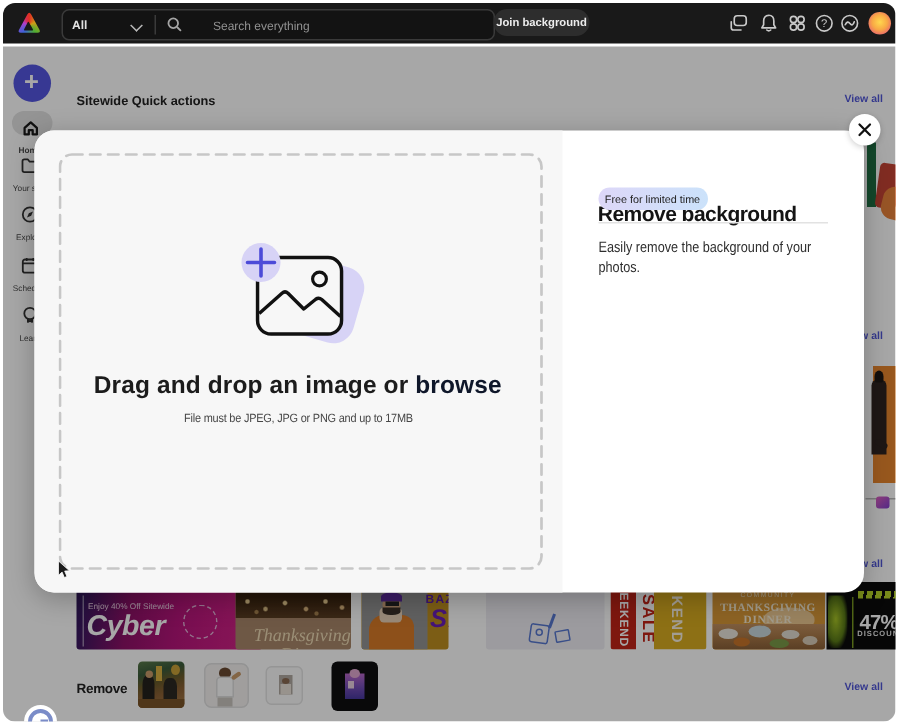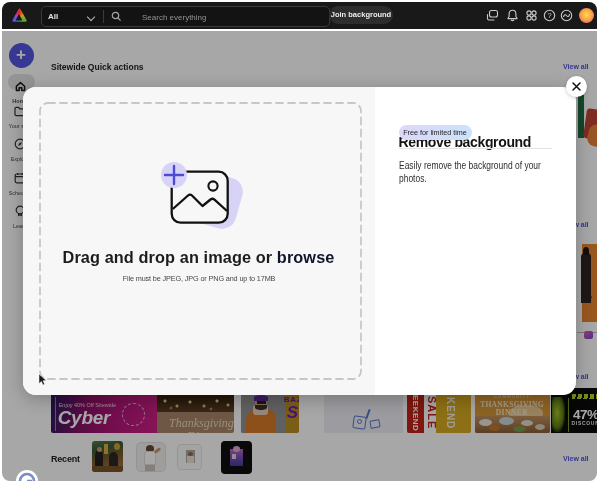--- a/index.html
+++ b/index.html
@@ -194,21 +194,21 @@
 
       <div class="card" style="left:549px; top:9px; width:47px; height:45px; background:#0c0c0c; border-radius:0;">
         <div class="abs" style="left:21px; top:5.5px; width:26px; height:5px; background:repeating-linear-gradient(100deg,#b8d428 0 4px, #0c0c0c 4px 6px);"></div>
         <div class="abs" style="left:1px; top:9px; width:13px; height:35px; background:radial-gradient(ellipse at 40% 45%, #a8c428 0%, #5a7a18 55%, transparent 78%);"></div>
         <div class="abs" style="left:16.5px; top:10px; width:1px; height:34px; background:#7a9a20;"></div>
         <div class="abs" style="left:22px; top:18.5px; font-size:13.5px; font-weight:bold; color:#fff; letter-spacing:-0.5px;">47%</div>
         <div class="abs" style="left:20.5px; top:31.5px; font-size:5px; font-weight:bold; color:#e8e8e8; letter-spacing:0.7px;">DISCOUNT</div>
       </div>
     </div>
     <div class="recent">
-      <div class="rl">Recent</div>
+      <div class="rl">Remove</div>
       <div class="viewall" style="left:561px; top:20px; position:absolute;">View all</div>
       <div class="thumb" style="left:90.3px; top:5.5px; width:31px; height:31px; background:linear-gradient(165deg,#5a7a4a 0%, #3a5a3a 25%, #6a5a2a 45%, #8a6034 65%, #9a7040 85%, #6a4a28 100%);">
         <div class="abs" style="left:3px; top:9px; width:8px; height:16px; background:#24201c; border-radius:40% 40% 0 0;"></div>
         <div class="abs" style="left:5px; top:6px; width:5px; height:5px; background:#c89a6a; border-radius:50%;"></div>
         <div class="abs" style="left:17px; top:11px; width:9px; height:14px; background:#2c2822; border-radius:40% 40% 0 0;"></div>
         <div class="abs" style="left:12px; top:3px; width:4px; height:10px; background:#d8b040;"></div>
         <div class="abs" style="left:22px; top:2px; width:6px; height:7px; background:#c8a038; border-radius:50%;"></div>
         <div class="abs" style="left:0px; top:25px; width:31px; height:6px; background:#7a5428;"></div>
       </div>
       <div class="thumb" style="left:134.3px; top:6.5px; width:29.5px; height:30px; background:#f4f2f0; border:1px solid #e0e0e0; border-radius:5px;">

